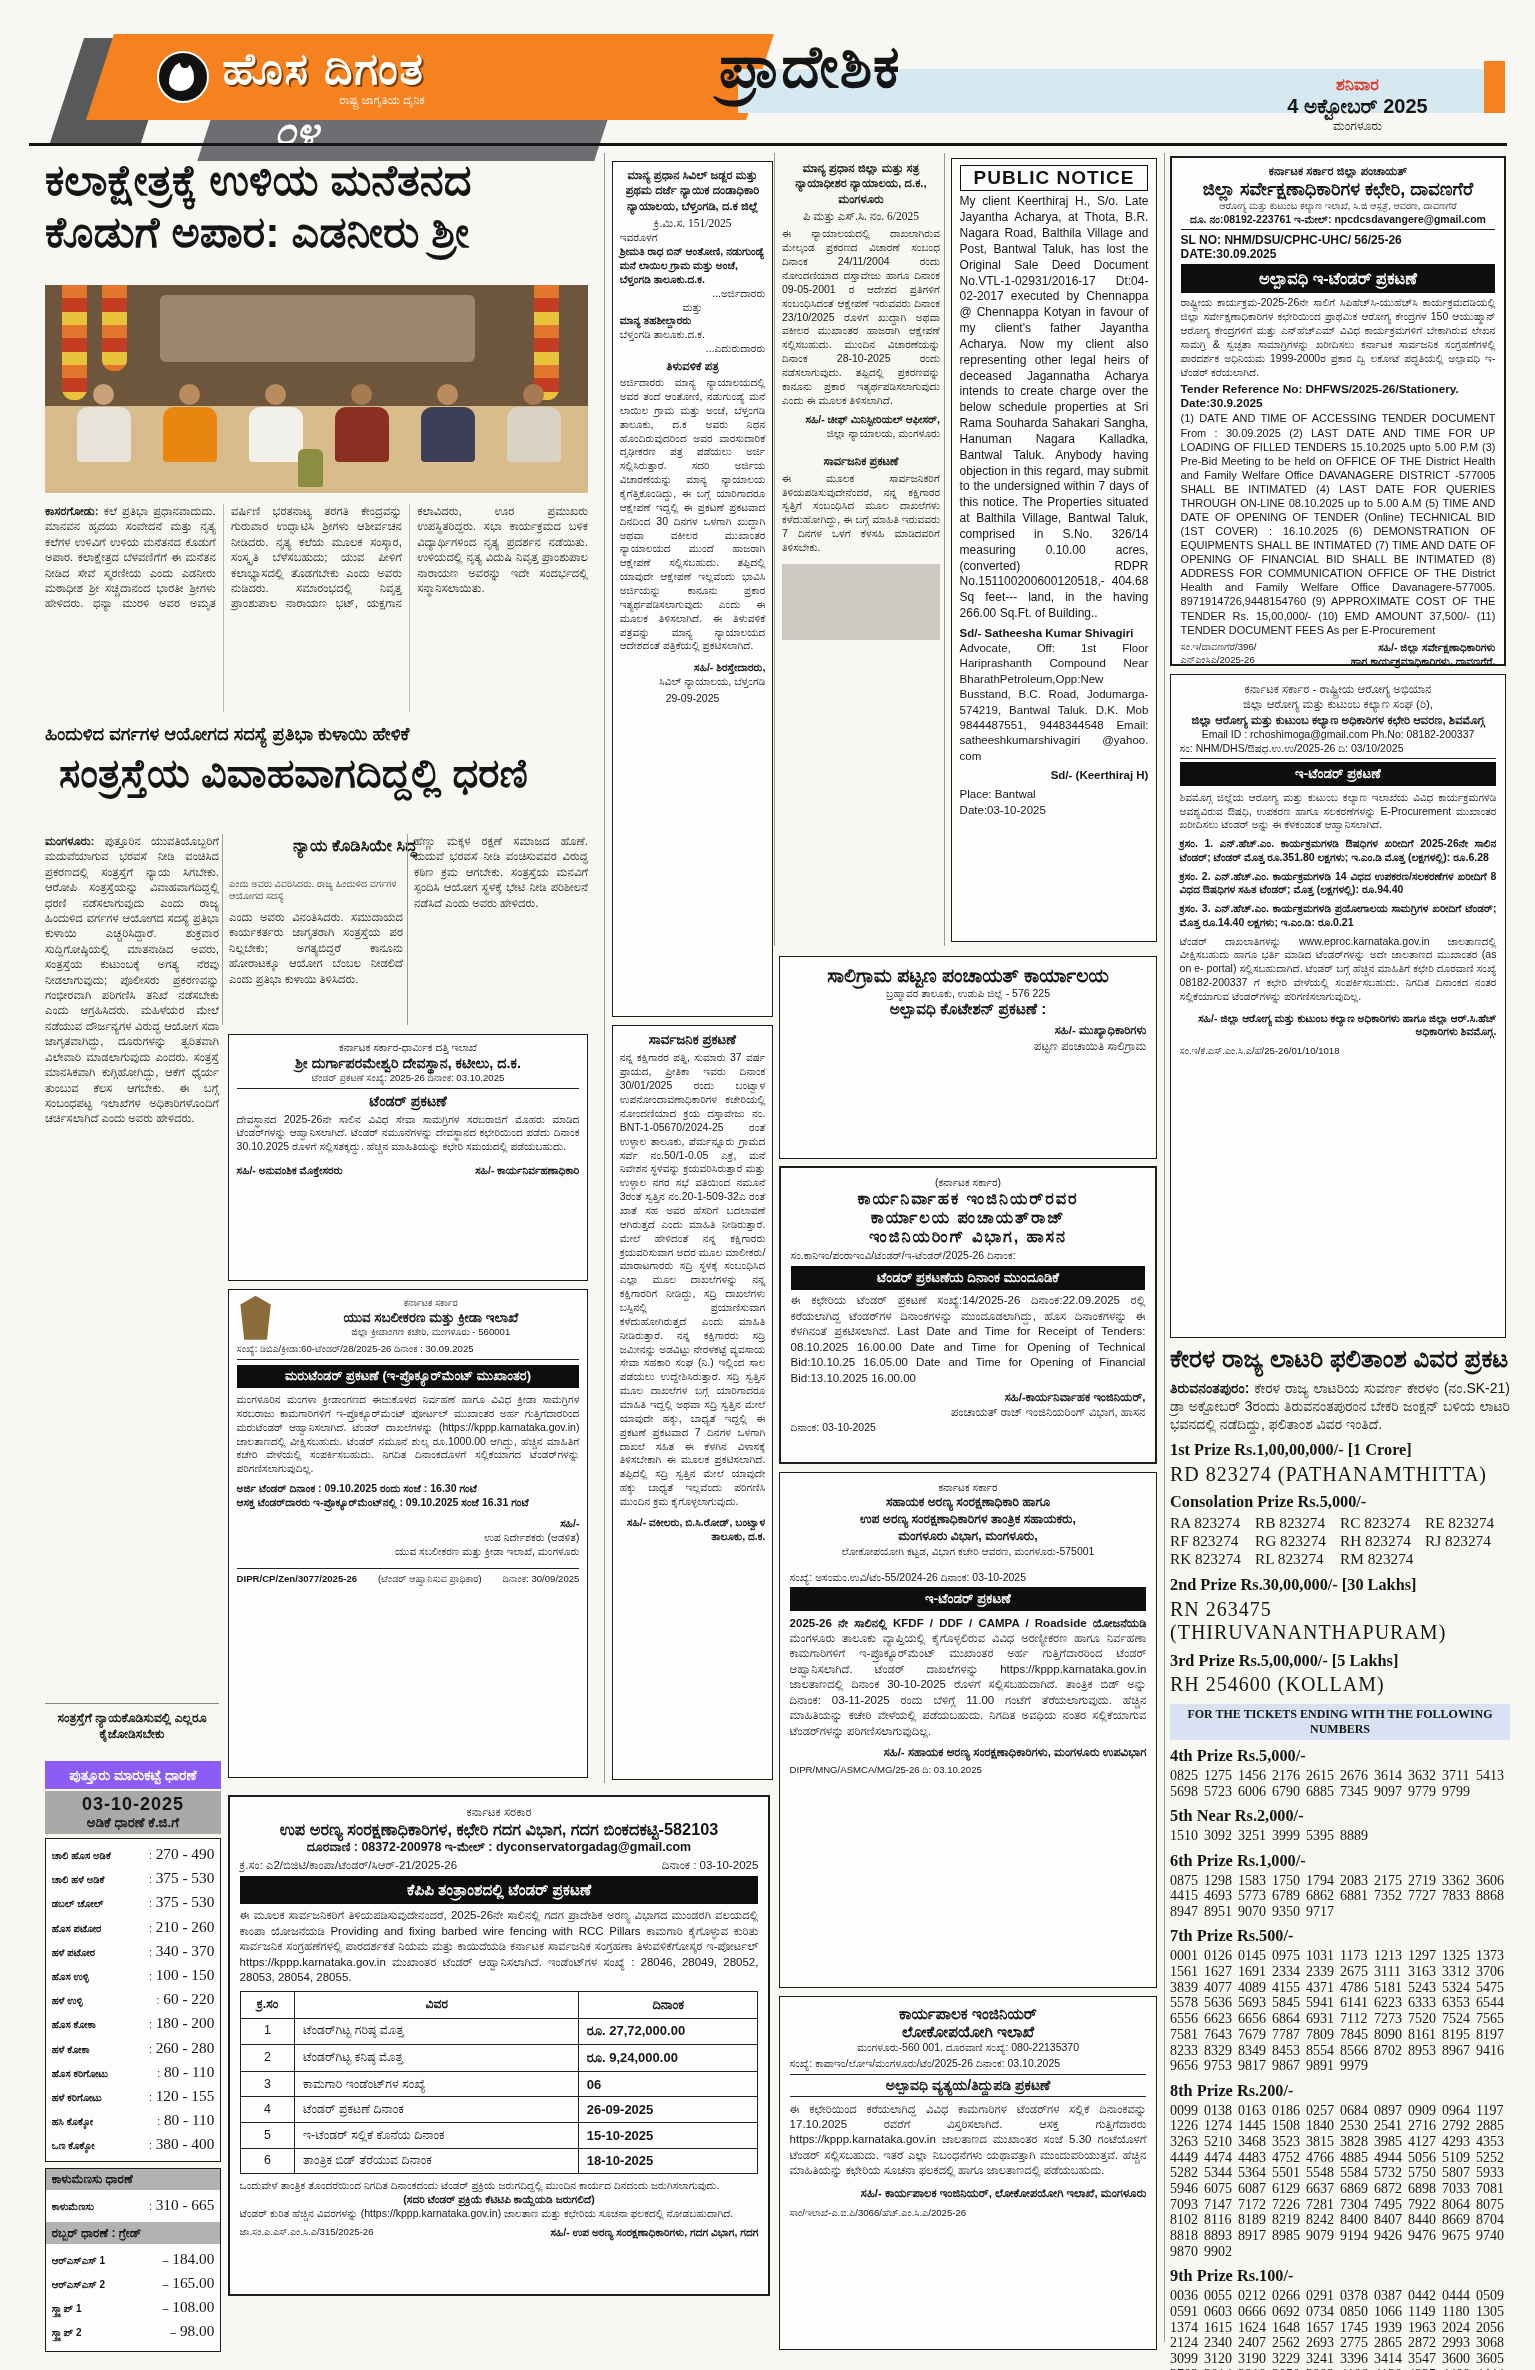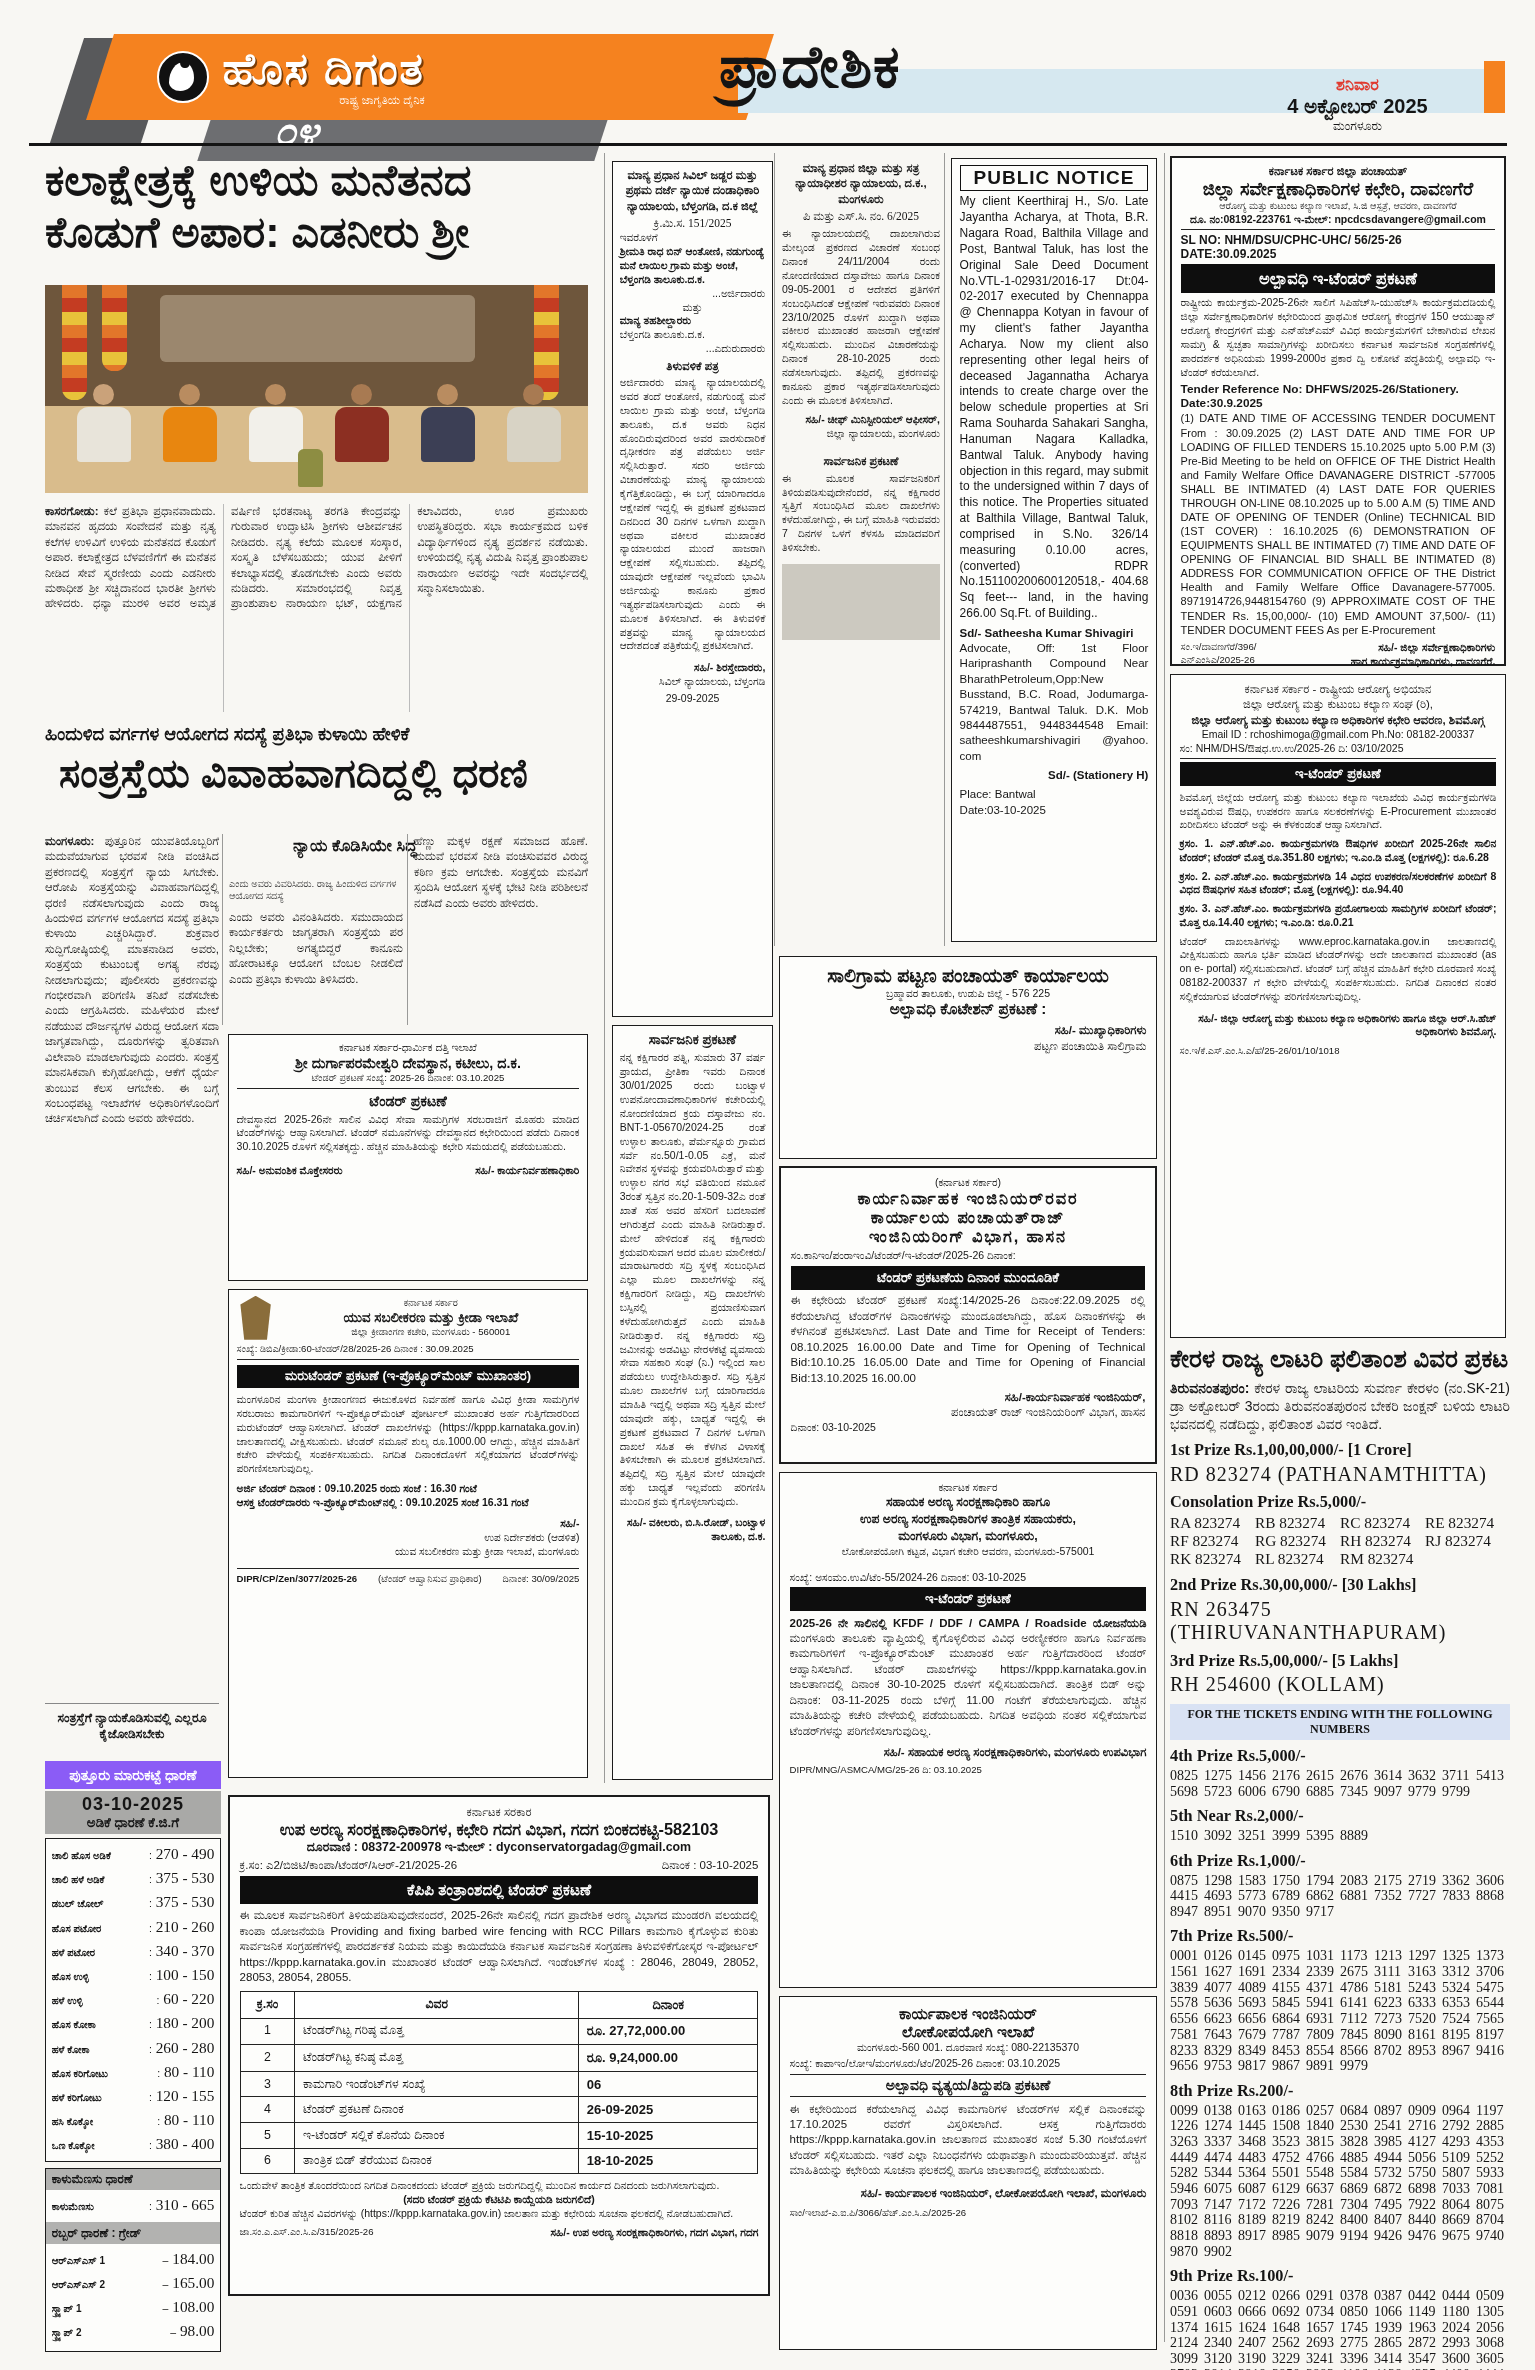--- a/index.html
+++ b/index.html
@@ -382,21 +382,21 @@
     <div class="c b t12" style="margin-top:13.4px;">ಸಾರ್ವಜನಿಕ ಪ್ರಕಟಣೆ</div>
     <div class="j t11" style="margin-top:1.9px;">ಈ ಮೂಲಕ ಸಾರ್ವಜನಿಕರಿಗೆ ತಿಳಿಯಪಡಿಸುವುದೇನೆಂದರೆ, ನನ್ನ ಕಕ್ಷಿಗಾರರ ಸ್ವತ್ತಿಗೆ ಸಂಬಂಧಿಸಿದ ಮೂಲ ದಾಖಲೆಗಳು ಕಳೆದುಹೋಗಿದ್ದು, ಈ ಬಗ್ಗೆ ಮಾಹಿತಿ ಇರುವವರು 7 ದಿನಗಳ ಒಳಗೆ ಕೆಳಸಹಿ ಮಾಡಿದವರಿಗೆ ತಿಳಿಸಬೇಕು.</div>
     <div style="width:158px;height:76px;background:#ccc9c0;margin-top:9.6px;"></div>
   </div>
 
   <div class="abs box" style="left:951px;top:158px;width:206px;height:784px;padding:5.7px 7.6px;">
     <div class="c b" style="font-size:19px;border:1.9px solid #111;padding:1px 0;letter-spacing:1px;">PUBLIC NOTICE</div>
     <div class="j" style="font-size:12px;line-height:1.32;margin-top:3.8px;">My client Keerthiraj H., S/o. Late Jayantha Acharya, at Thota, B.R. Nagara Road, Balthila Village and Post, Bantwal Taluk, has lost the Original Sale Deed Document No.VTL-1-02931/2016-17 Dt:04-02-2017 executed by Chennappa @ Chennappa Kotyan in favour of my client's father Jayantha Acharya. Now my client also representing other legal heirs of deceased Jagannatha Acharya intends to create charge over the below schedule properties at Sri Rama Souharda Sahakari Sangha, Hanuman Nagara Kalladka, Bantwal Taluk. Anybody having objection in this regard, may submit to the undersigned within 7 days of this notice. The Properties situated at Balthila Village, Bantwal Taluk, comprised in S.No. 326/14 measuring 0.10.00 acres, (converted) RDPR No.151100200600120518,- 404.68 Sq feet--- land, in the having 266.00 Sq.Ft. of Building..</div>
     <div class="b t12" style="margin-top:3.8px;">Sd/- Satheesha Kumar Shivagiri</div>
     <div class="j t12">Advocate, Off: 1st Floor Hariprashanth Compound Near BharathPetroleum,Opp:New Busstand, B.C. Road, Jodumarga-574219, Bantwal Taluk. D.K. Mob 9844487551, 9448344548 Email: satheeshkumarshivagiri @yahoo. com</div>
-    <div class="r b t12" style="margin-top:3.8px;">Sd/- (Stationery H)</div>
+    <div class="r b t12" style="margin-top:3.8px;">Sd/- (Keerthiraj H)</div>
     <div class="t12" style="margin-top:3.8px;">Place: Bantwal</div>
     <div class="t12">Date:03-10-2025</div>
   </div>
 
   <div class="abs box" style="left:779px;top:956px;width:378px;height:203px;padding:7.6px 9.6px;">
     <div class="c b" style="font-size:19px;">ಸಾಲಿಗ್ರಾಮ ಪಟ್ಟಣ ಪಂಚಾಯತ್ ಕಾರ್ಯಾಲಯ</div>
     <div class="c t11">ಬ್ರಹ್ಮಾವರ ತಾಲೂಕು, ಉಡುಪಿ ಜಿಲ್ಲೆ - 576 225</div>
     <div class="c b" style="font-size:15.3px;">ಅಲ್ಪಾವಧಿ ಕೊಟೇಶನ್ ಪ್ರಕಟಣೆ :</div>
     <div class="r b t12" style="margin-top:4.8px;">ಸಹಿ/- ಮುಖ್ಯಾಧಿಕಾರಿಗಳು</div>
     <div class="r t12">ಪಟ್ಟಣ ಪಂಚಾಯಿತಿ ಸಾಲಿಗ್ರಾಮ</div>
@@ -659,21 +659,21 @@
           <span class="lot-num">1274</span>
           <span class="lot-num">1445</span>
           <span class="lot-num">1508</span>
           <span class="lot-num">1840</span>
           <span class="lot-num">2530</span>
           <span class="lot-num">2541</span>
           <span class="lot-num">2716</span>
           <span class="lot-num">2792</span>
           <span class="lot-num">2885</span>
           <span class="lot-num">3263</span>
-          <span class="lot-num">3337</span>
+          <span class="lot-num">5210</span>
           <span class="lot-num">3468</span>
           <span class="lot-num">3523</span>
           <span class="lot-num">3815</span>
           <span class="lot-num">3828</span>
           <span class="lot-num">3985</span>
           <span class="lot-num">4127</span>
           <span class="lot-num">4293</span>
           <span class="lot-num">4353</span>
           <span class="lot-num">4449</span>
           <span class="lot-num">4474</span>

